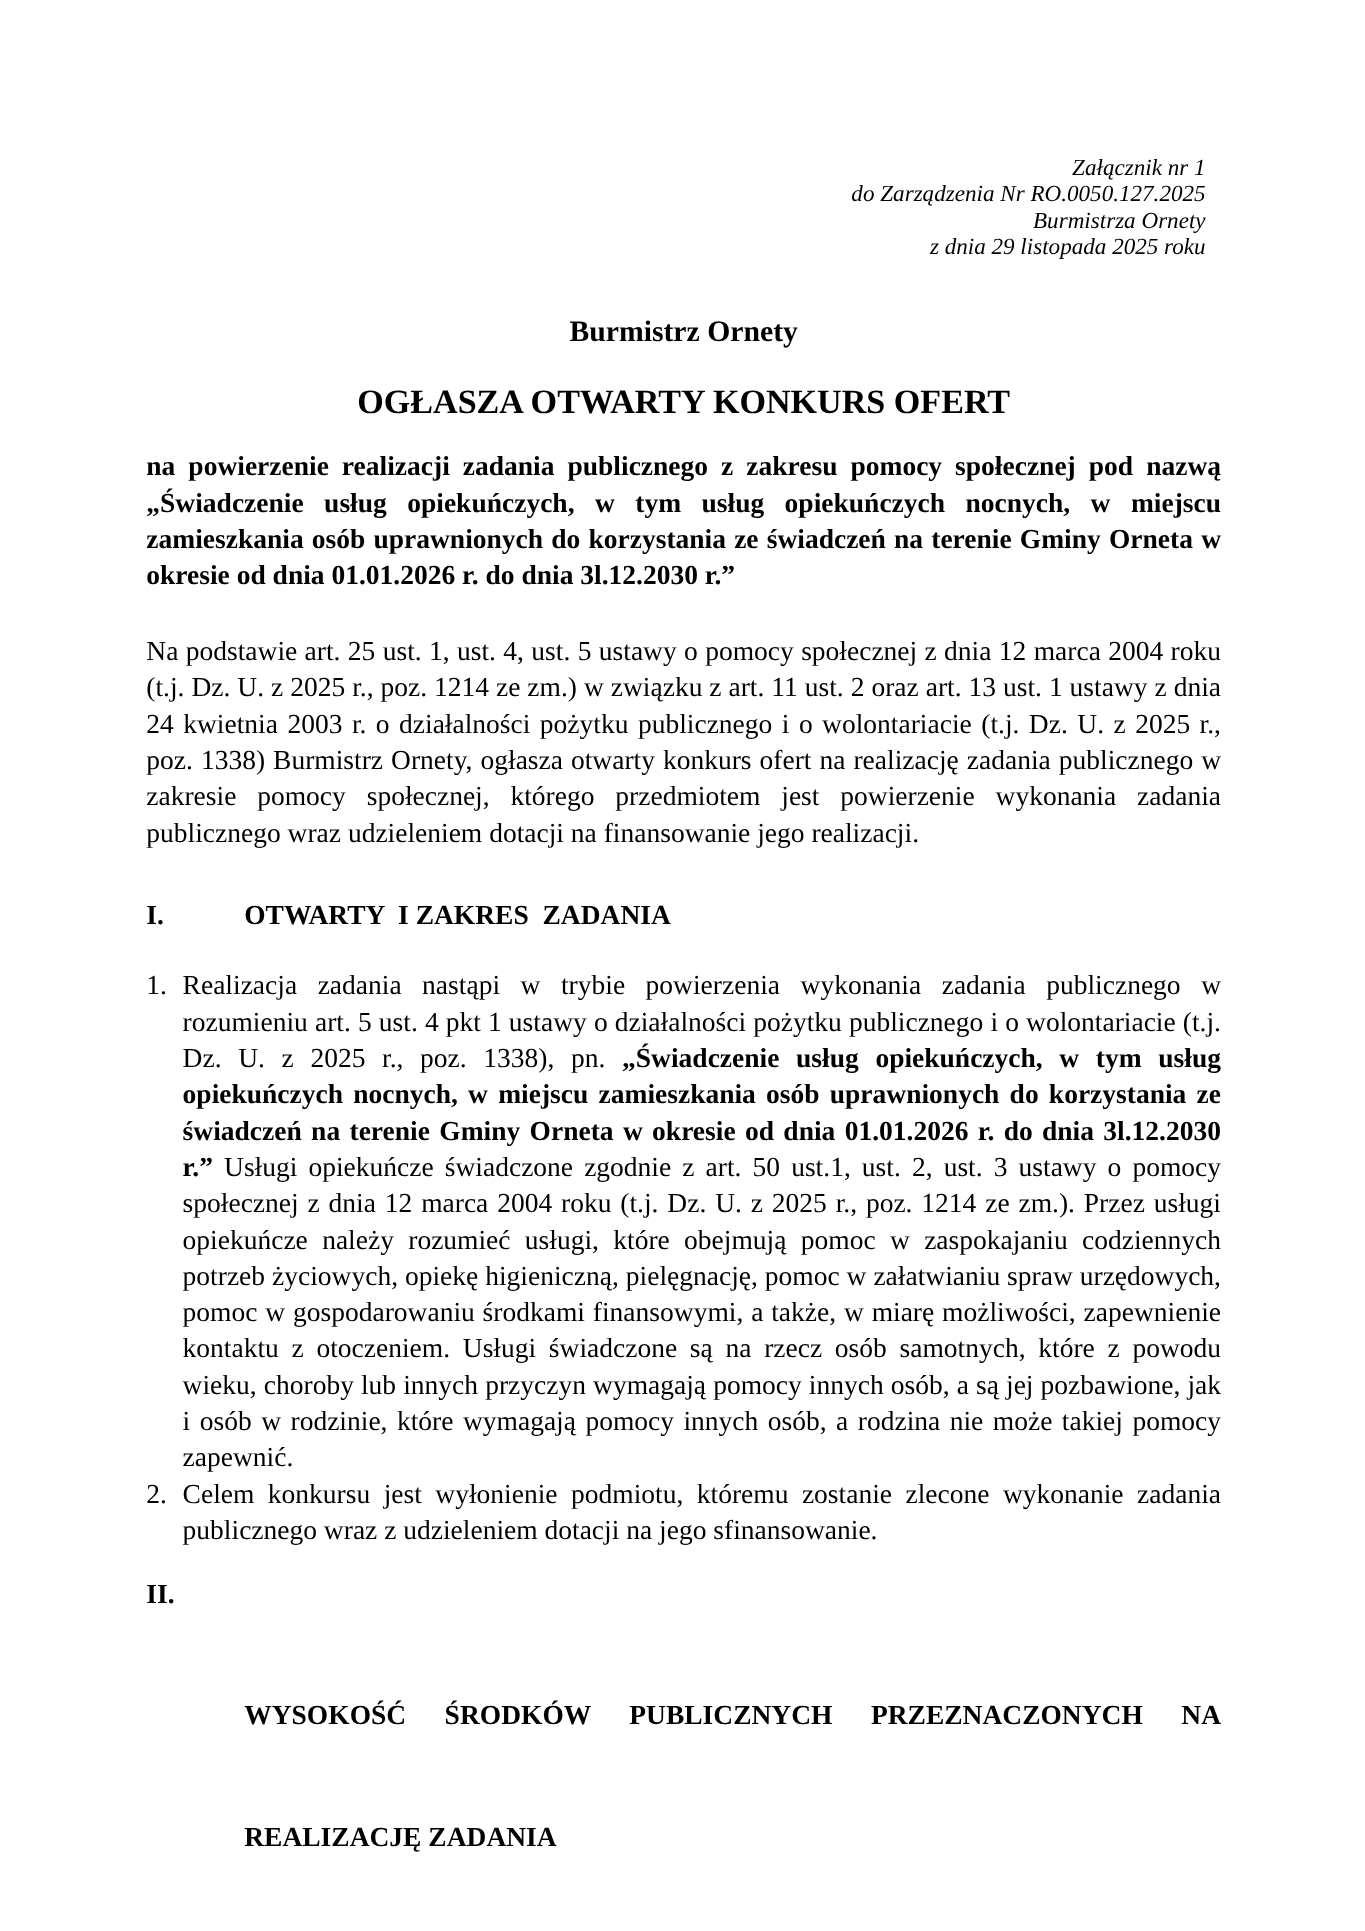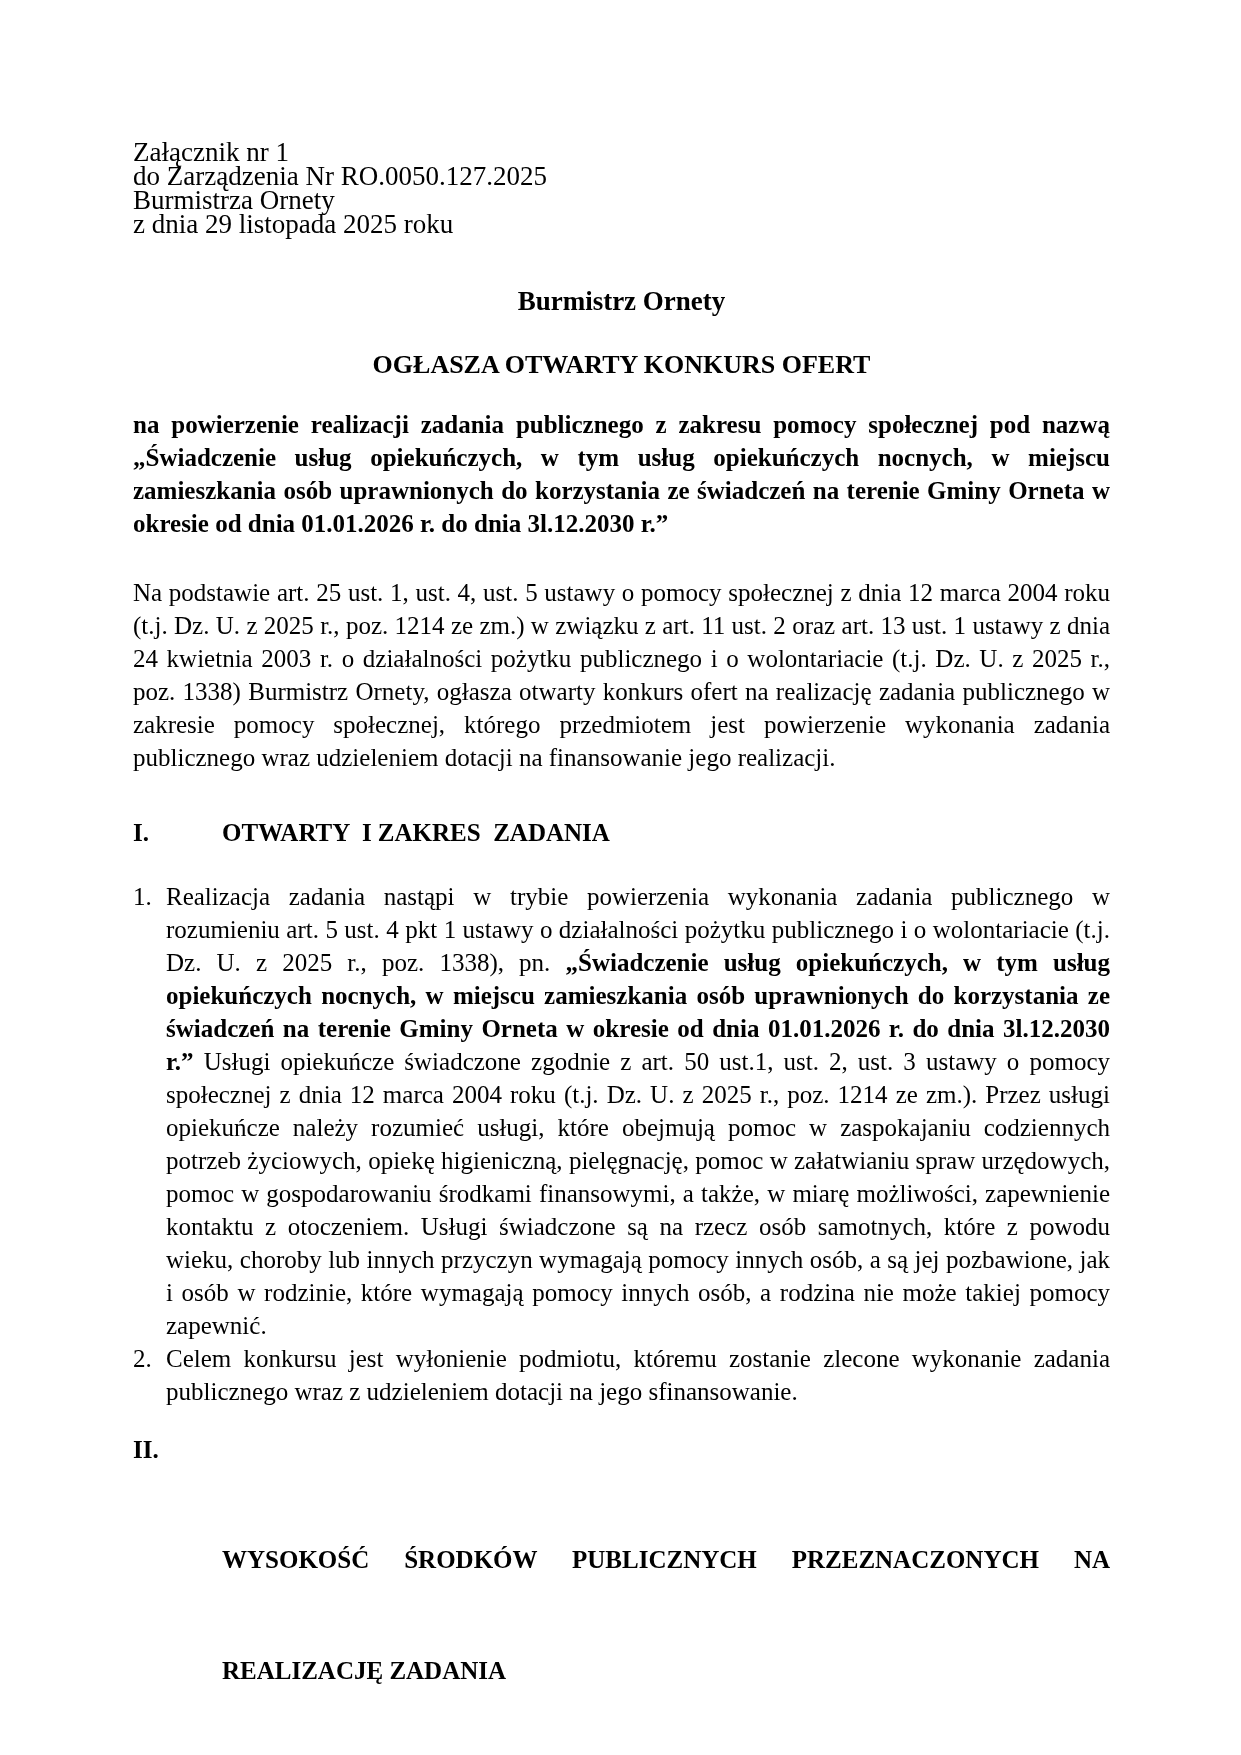--- a/index.html
+++ b/index.html
@@ -12,38 +12,40 @@
     color: #000000;
     font-family: "Liberation Serif", "DejaVu Serif", serif;
     font-size: 25px;
     line-height: 33px;
     box-sizing: border-box;
     padding: 140px 131px 0 133px;
     overflow: hidden;
   }
   
   .ref-block {
-    font-size: 27px;
+    text-align: right;
+    font-style: italic;
+    font-size: 21px;
     line-height: 24px;
     margin-right: 14px;
   }
   .ref-line { display: block; }
 
   .doc-title {
     margin-top: 50px;
     text-align: center;
     font-weight: bold;
     font-size: 27px;
     line-height: 30px;
   }
   .doc-subtitle {
     margin-top: 35px;
     text-align: center;
     font-weight: bold;
-    font-size: 26px;
+    font-size: 31px;
     line-height: 28px;
   }
   .intro {
     margin-top: 29px;
     font-weight: bold;
     text-align: justify;
   }
   .legal {
     margin-top: 36px;
     text-align: justify;

